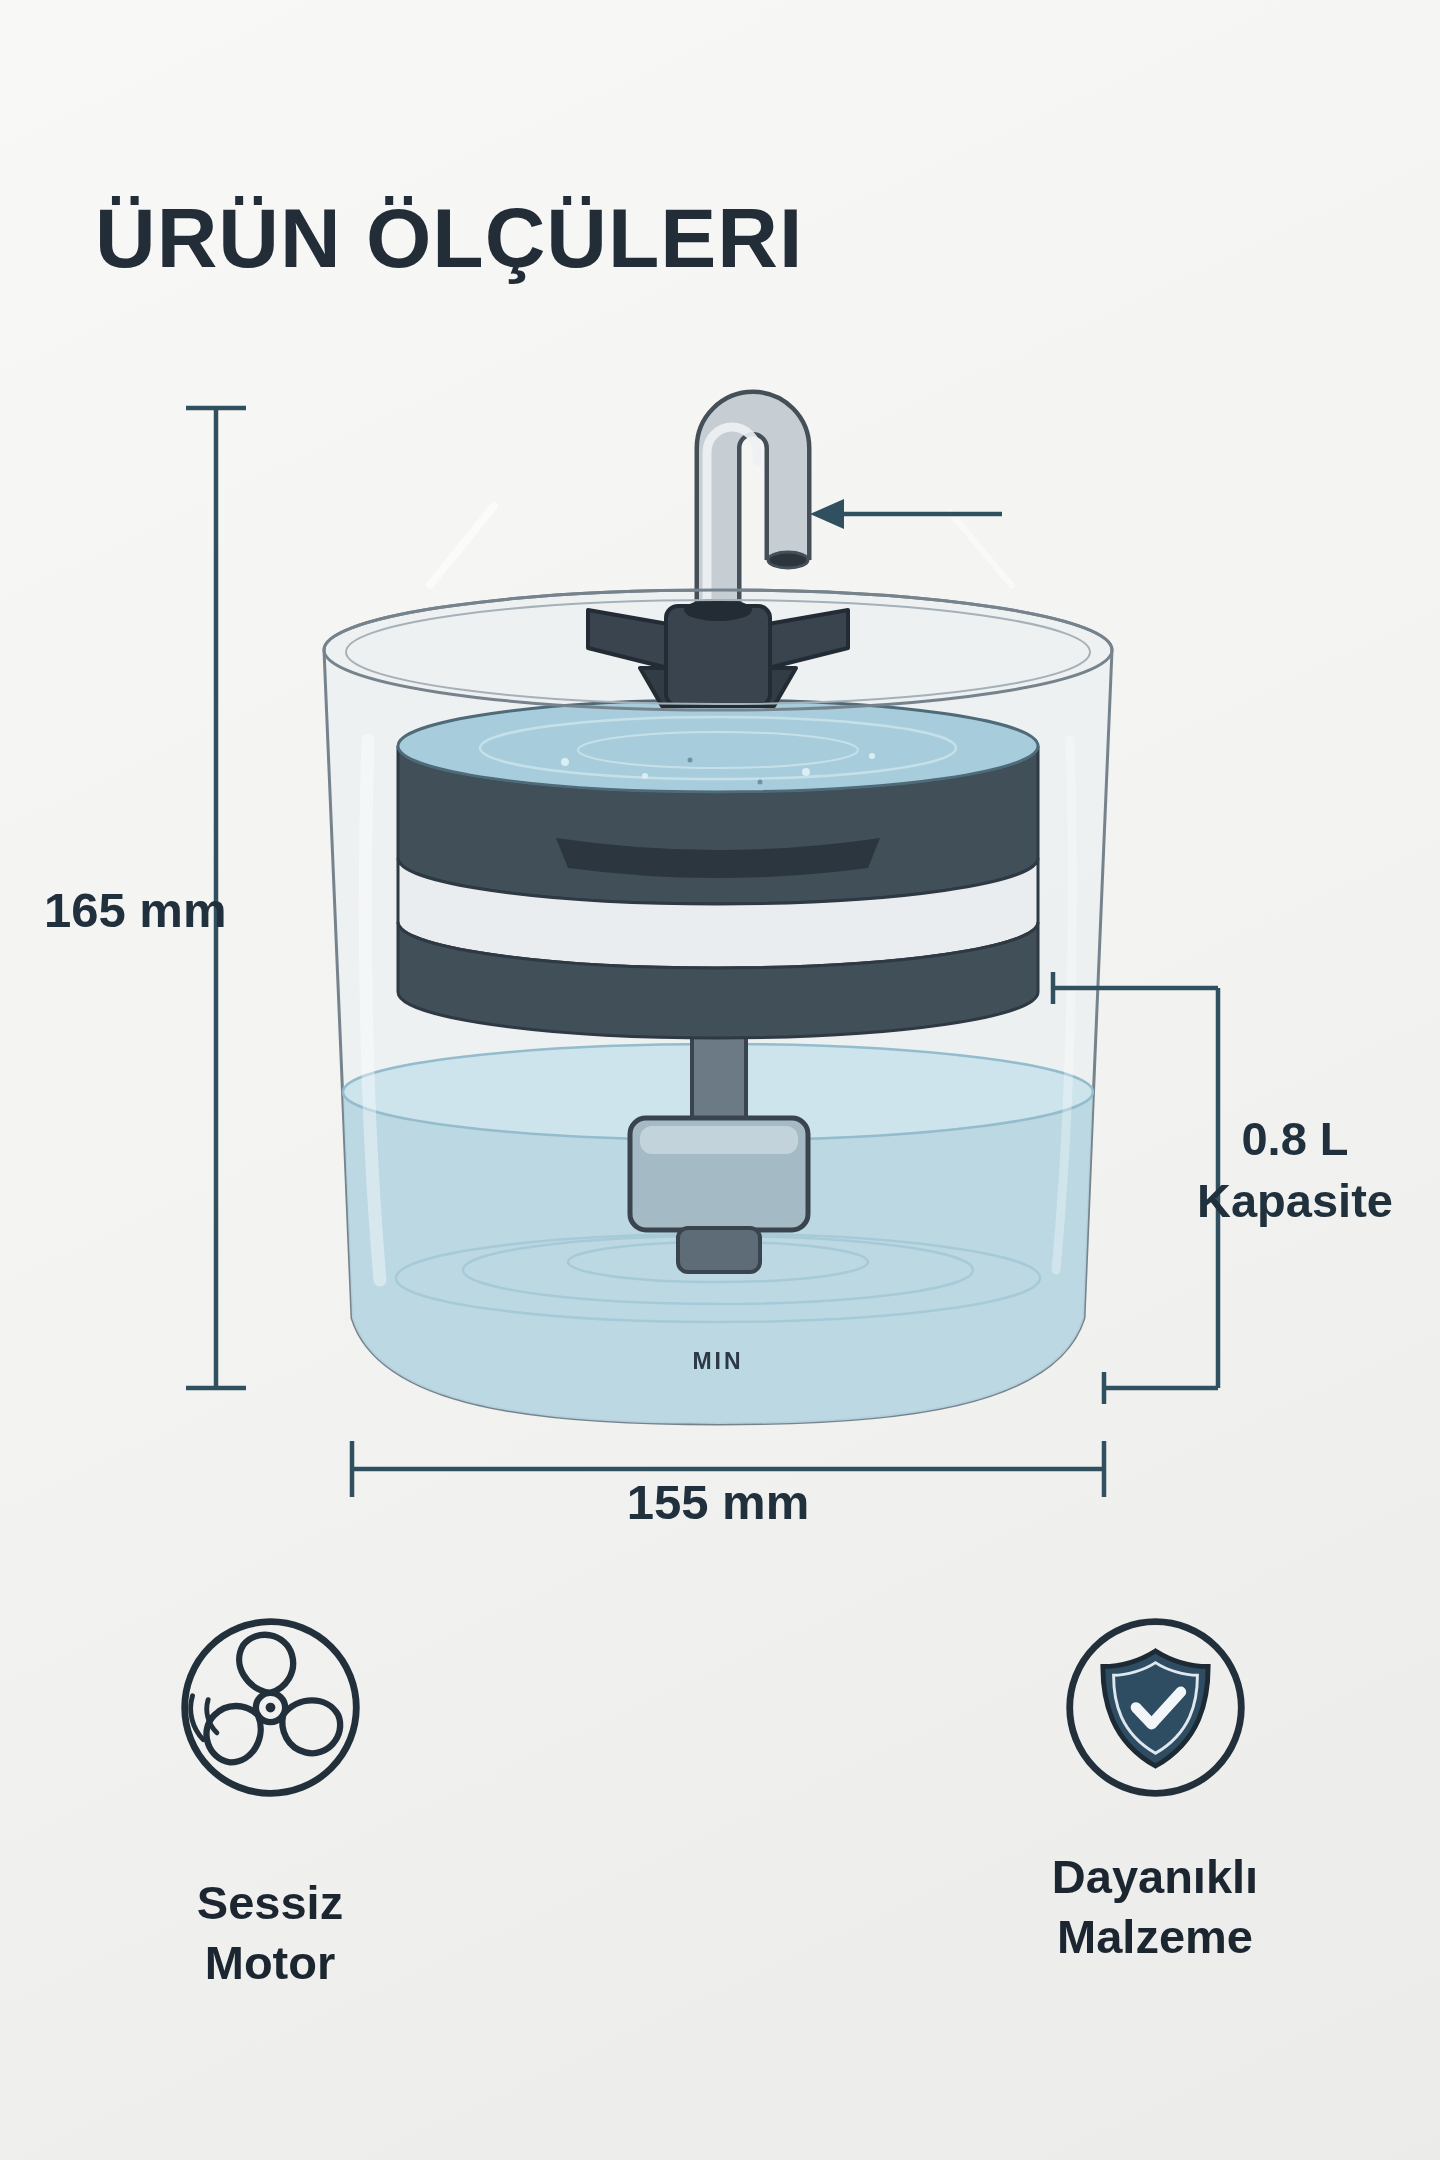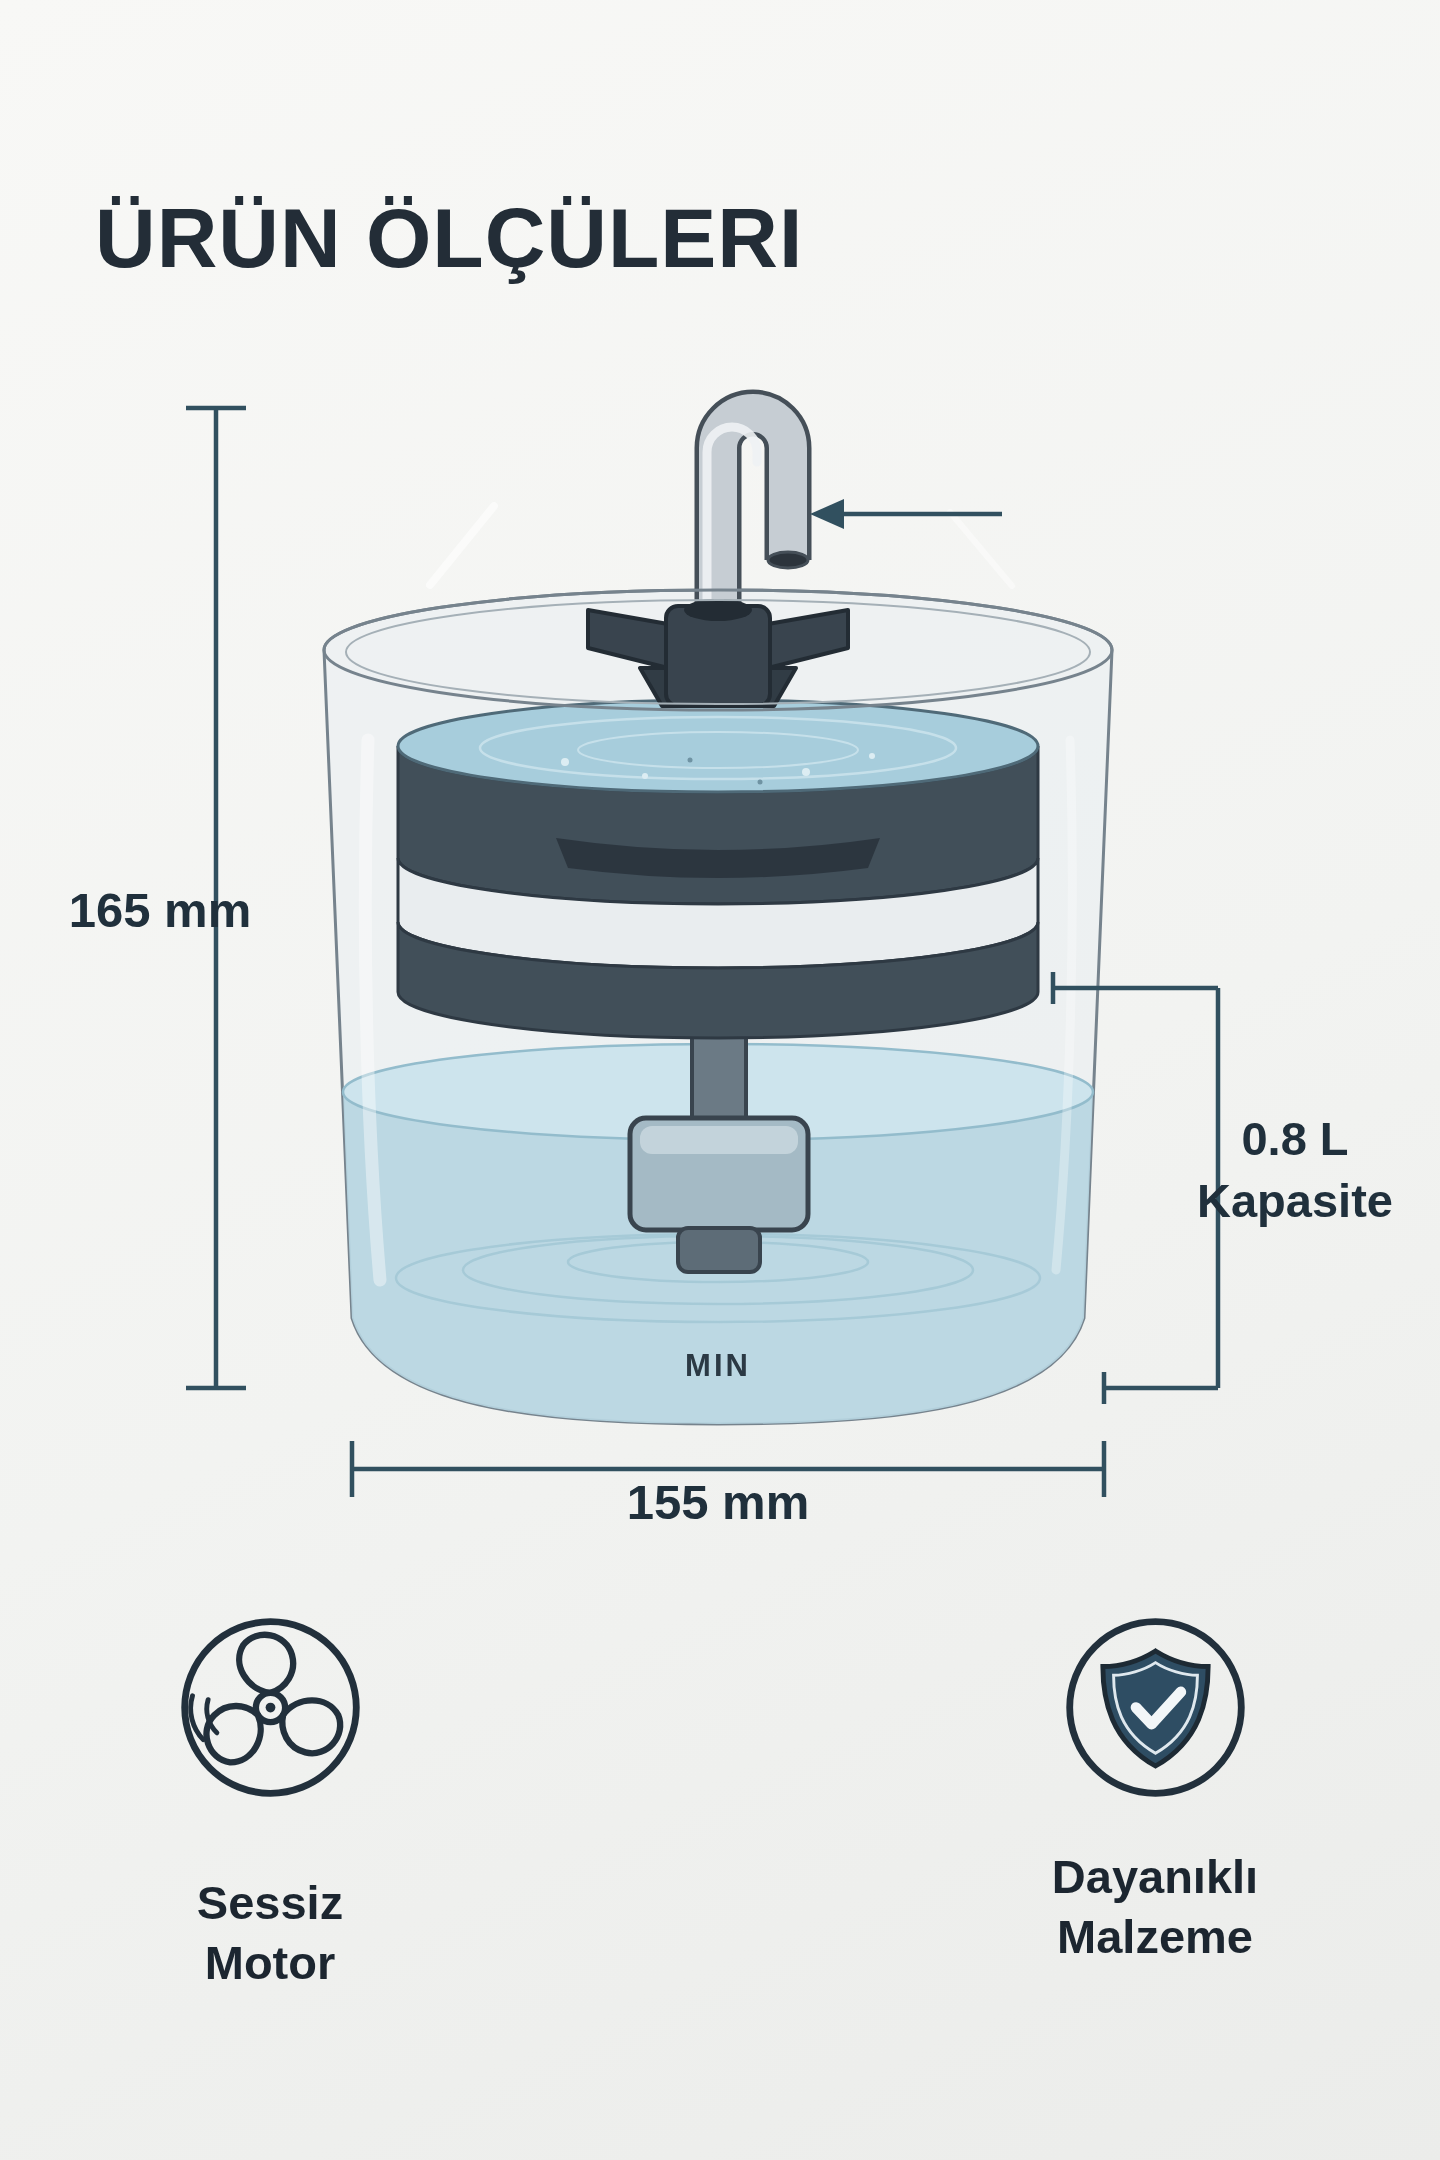--- a/index.html
+++ b/index.html
@@ -3,24 +3,24 @@
 <meta charset="utf-8">
 <style>
   html,body{margin:0;padding:0;}
   body{background:#dfe0de;font-family:"Liberation Sans",sans-serif;}
   .canvas{position:relative;width:1440px;height:2160px;margin:0 auto;
           background:linear-gradient(155deg,#f8f8f6 0%,#f2f3f1 55%,#ebecea 100%);overflow:hidden;padding-left:17px;}
   .abs{position:absolute;}
   .illo{left:0;top:0;width:1440px;height:2160px;}
   .title{left:95px;top:134px;font-size:84px;font-weight:bold;color:#232d37;letter-spacing:1px;}
   .dim{font-weight:bold;color:#20303c;}
-  .lbl-height{left:60px;top:882px;width:200px;text-align:center;font-size:49px;}
+  .lbl-height{left:44px;top:882px;width:200px;font-size:49px;}
   .lbl-spout{left:1012px;top:486px;font-size:47px;white-space:nowrap;}
   .lbl-bowlcap{left:1158px;top:1108px;width:274px;text-align:center;font-size:47px;line-height:1.32;}
-  .lbl-min{left:618px;top:1348px;width:200px;text-align:center;font-size:31px;letter-spacing:3px;color:#2b3944;}
+  .lbl-min{left:618px;top:1348px;width:200px;text-align:center;font-size:23px;letter-spacing:3px;color:#2b3944;}
   .lbl-width{left:568px;top:1474px;width:300px;text-align:center;font-size:49px;}
   .feature{position:absolute;top:1610px;width:380px;display:flex;flex-direction:column;align-items:center;}
   .f1{left:80px;gap:26px;} .f2{left:528px;} .f3{left:965px;}
   .feature svg{width:195px;height:195px;}
   .feature .label{margin-top:42px;font-size:47px;font-weight:bold;color:#1c2630;text-align:center;line-height:1.28;}
 </style>
 </head>
 <body>
 
 <div class="canvas">

